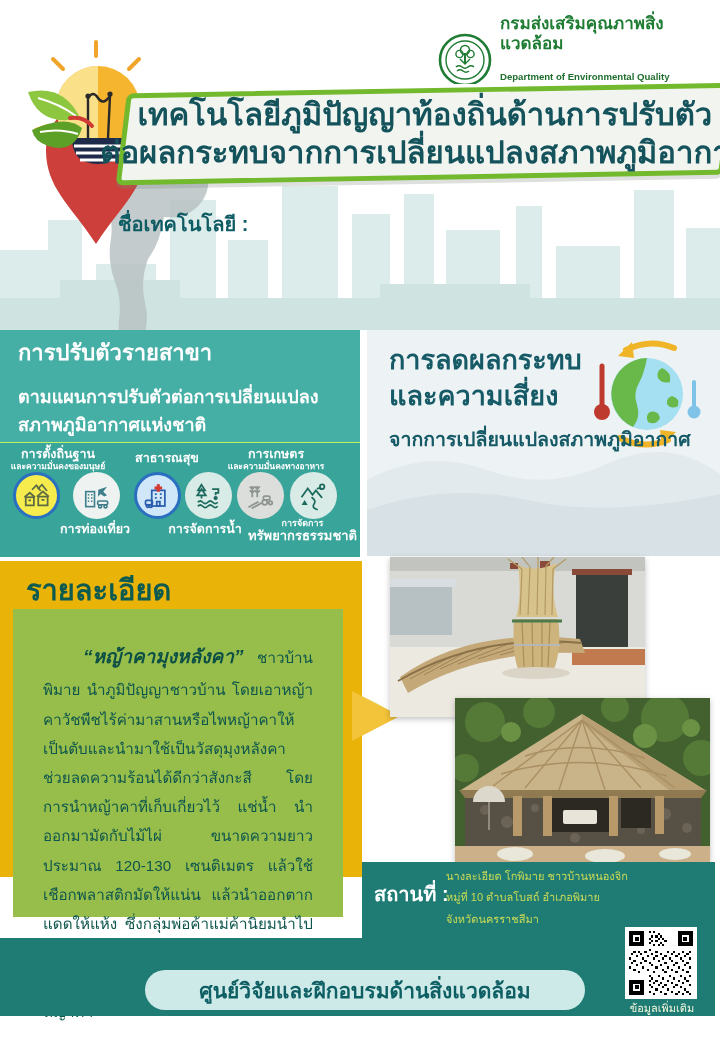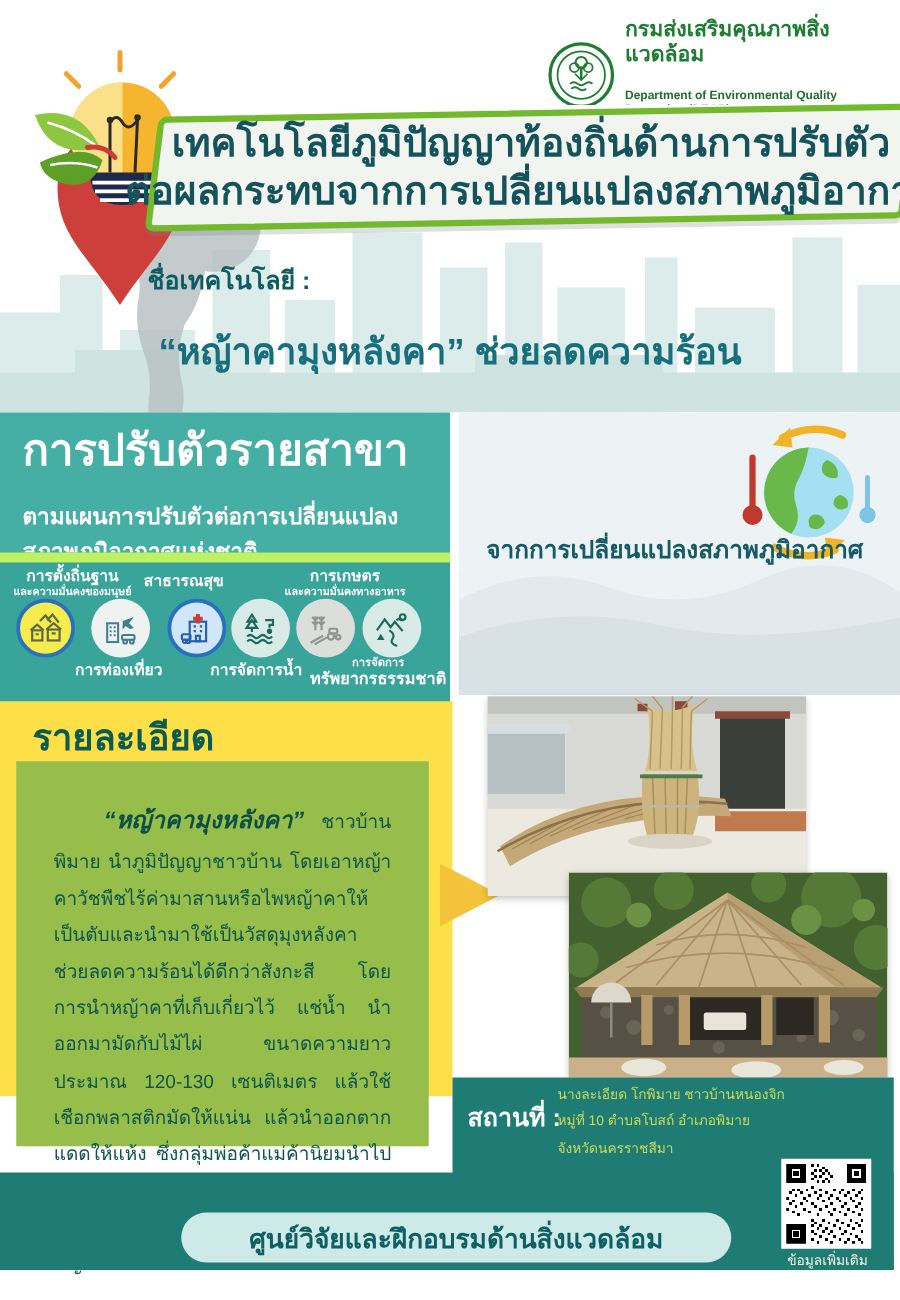--- a/index.html
+++ b/index.html
@@ -23,55 +23,55 @@
     justify-content:center;align-items:center;}
   .banner-inner{transform:skewX(8deg) rotate(1deg);text-align:center;line-height:1.22;}
   .banner-line{font-size:31px;font-weight:800;color:#14525c;white-space:nowrap;}
   .tech-label{position:absolute;left:118px;top:124px;font-size:20px;font-weight:800;color:#0d5b63;}
   .tech-name{position:absolute;left:0;top:174px;width:720px;text-align:center;
     font-size:29px;font-weight:800;color:#176f7e;}
 
   
   .sector-panel{position:absolute;left:0;top:330px;width:360px;height:226px;background:#45aea5;}
   .sector-head{position:absolute;left:18px;top:10px;color:#fff;}
-  .sector-title{font-size:35px;font-weight:800;line-height:1.2;}
+  .sector-title{font-size:22px;font-weight:800;line-height:1.2;}
   .sector-sub{font-size:18px;font-weight:600;margin-top:18px;line-height:1.55;}
   .icon-band{position:absolute;left:0;top:112px;width:360px;height:114px;background:#38a49a;
-    border-top:8px solid #bef264;}
+    border-top:1px solid #bef264;}
   .circ{position:absolute;top:29px;width:47px;height:47px;border-radius:50%;
     display:flex;align-items:center;justify-content:center;box-sizing:border-box;}
   .circ svg{width:30px;height:30px;}
   .c1{left:13px;background:#f6ec4d;border:3px solid #2b6fc0;}
   .c2{left:73px;background:#eef3f1;}
   .c3{left:134px;background:#cfe7f8;border:3px solid #2b6fc0;}
   .c4{left:185px;background:#d9ebe6;}
   .c5{left:237px;background:#dcdedb;}
   .c6{left:290px;background:#d9ebe6;}
   .ic-label{position:absolute;color:#fff;text-align:center;line-height:1.1;}
   .lbl-main{font-size:12.5px;font-weight:800;}
   .lbl-sub{font-size:8.5px;font-weight:600;}
   .lt1{left:0px;top:5px;width:116px;}
-  .lt3{left:92px;top:9px;width:110px;text-align:center;}
+  .lt3{left:112px;top:9px;width:110px;text-align:center;}
   .lt5{left:210px;top:5px;width:132px;}
   .lb2{left:40px;top:80px;width:110px;}
   .lb4{left:150px;top:80px;width:110px;}
   .lb6{left:245px;top:76px;width:115px;}
   .lb6 .lbl-sub{font-size:9px;}
   .lb6 .lbl-main2{font-size:13px;font-weight:800;}
 
   .impact-panel{position:absolute;left:367px;top:330px;width:353px;height:226px;background:#edf3f4;overflow:hidden;}
   .impact-title{position:absolute;left:22px;top:12px;font-size:27px;font-weight:800;
     color:#155a66;line-height:1.35;}
   .impact-sub{position:absolute;left:22px;top:94px;font-size:19.5px;font-weight:700;color:#155a66;}
   .impact-hazard{position:absolute;left:0;top:170px;width:353px;text-align:center;
     font-size:18px;font-weight:700;color:#155a66;}
   .globe{position:absolute;right:14px;top:8px;}
 
   
-  .detail-panel{position:absolute;left:0;top:561px;width:362px;height:316px;background:#fde047;}
+  .detail-panel{position:absolute;left:0;top:561px;width:362px;height:316px;background:#eab308;}
   .detail-title{position:absolute;left:26px;top:6px;font-size:29px;font-weight:800;color:#0d5b50;}
   .detail-box{position:absolute;left:13px;top:48px;width:330px;height:308px;background:#97bd4b;
     padding:14px 14px 0 14px;box-sizing:border-box;}
   .detail-text{font-size:15.2px;color:#0e564c;line-height:1.92;text-indent:40px;text-align:justify;margin:16px;}
   .detail-opener{font-weight:800;font-style:italic;font-size:19px;color:#0c4f45;}
   .arrow{position:absolute;left:350px;top:685px;width:52px;height:62px;}
 
   .photo{position:absolute;box-shadow:0 2px 6px rgba(0,0,0,.25);}
   .photo1{left:390px;top:557px;width:255px;height:160px;}
   .photo2{left:455px;top:698px;width:255px;height:164px;}
@@ -183,21 +183,20 @@
     </span>
 
     <div class="banner">
       <div class="banner-inner">
         <div class="banner-line">เทคโนโลยีภูมิปัญญาท้องถิ่นด้านการปรับตัว</div>
         <div class="banner-line">ต่อผลกระทบจากการเปลี่ยนแปลงสภาพภูมิอากาศ</div>
       </div>
     </div>
 
     <div class="tech-label">ชื่อเทคโนโลยี :</div>
-    <div class="tech-name">“หญ้าคามุงหลังคา” ช่วยลดความร้อน</div>
   </div>
 
   
   <div class="sector-panel">
     <div class="sector-head">
       <div class="sector-title">การปรับตัวรายสาขา</div>
       <div class="sector-sub">
         <div>ตามแผนการปรับตัวต่อการเปลี่ยนแปลง</div>
         <div>สภาพภูมิอากาศแห่งชาติ</div>
       </div>
@@ -292,20 +291,24 @@
   </div>
 
   
   <div class="impact-panel">
     <span>
       <svg class="abs" style="left:0;top:100px" width="353" height="126" viewBox="0 0 353 126">
         <path d="M0 50 Q60 18 120 40 T240 34 T353 44 V126 H0 Z" fill="#e3eaed"></path>
         <path d="M0 80 Q80 52 160 70 T353 64 V126 H0 Z" fill="#d8e1e6"></path>
       </svg>
     </span>
+    <div class="impact-title">
+      <div>การลดผลกระทบ</div>
+      <div>และความเสี่ยง</div>
+    </div>
     <span class="globe">
       <svg width="118" height="112" viewBox="0 0 118 112">
         <path d="M38 12 Q62 0 86 10" fill="none" stroke="#f0b429" stroke-width="6" stroke-linecap="round"></path>
         <path d="M30 18 L44 4 L46 20 Z" fill="#f0b429"></path>
         <path d="M32 100 Q56 112 80 102" fill="none" stroke="#f0b429" stroke-width="6" stroke-linecap="round"></path>
         <path d="M88 94 L74 108 L72 92 Z" fill="#f0b429"></path>
         <circle cx="59" cy="56" r="36" fill="#a5dff2"></circle>
         <path d="M59 20 a36 36 0 0 0 -14 69 q8-10 4-22 q-4-12 2-22 q5-9 8-25z" fill="#68b94a"></path>
         <path d="M74 30 q10 4 8 14 q-8 2-12-4 q-2-7 4-10z M84 58 q8 2 6 10 q-7 4-11-2 q-1-6 5-8z M62 74 q8-2 10 6 q-4 8-12 4 q-3-7 2-10z" fill="#68b94a"></path>
         <line x1="14" y1="28" x2="14" y2="66" stroke="#bf3a2e" stroke-width="5" stroke-linecap="round"></line>

